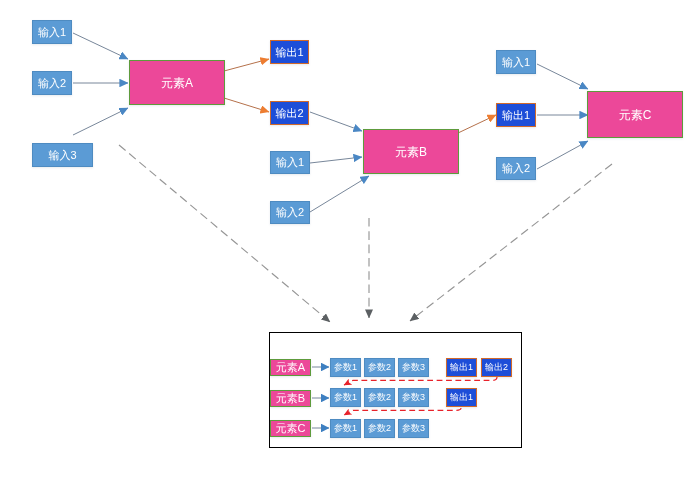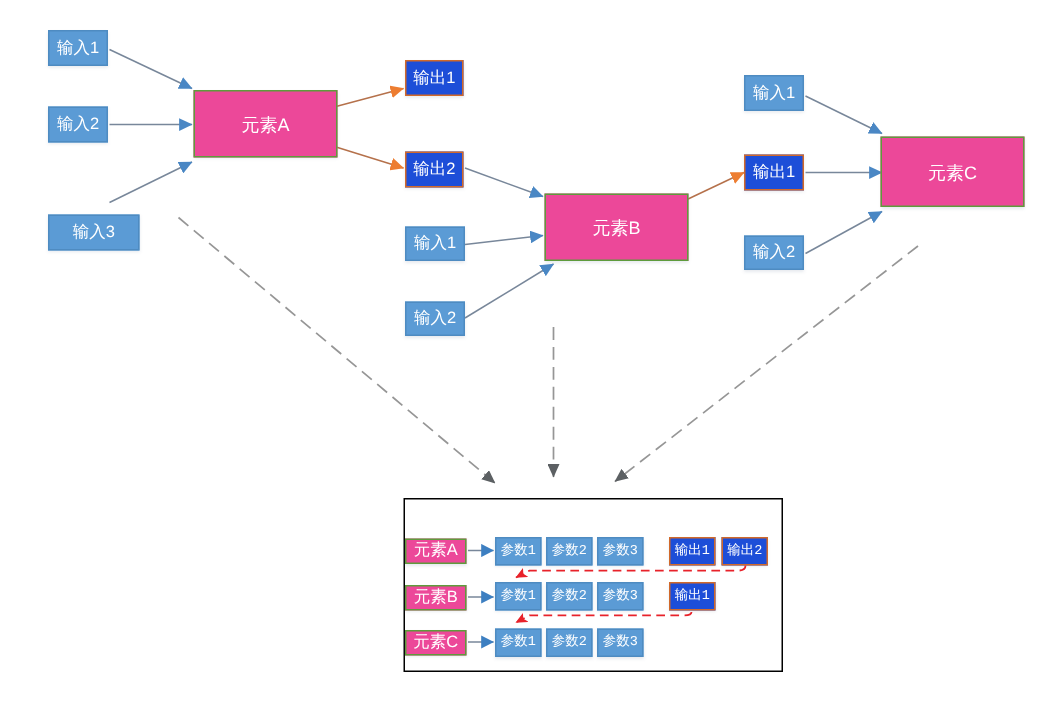--- a/index.html
+++ b/index.html
@@ -8,21 +8,21 @@
   svg.layer{position:absolute;left:0;top:0;width:695px;height:477px;pointer-events:none;}
   .node{position:absolute;box-sizing:border-box;display:flex;align-items:center;justify-content:center;
         color:#ffffff;line-height:1;white-space:nowrap;box-shadow:0 1px 2px rgba(120,140,160,0.18);}
   .blue{background:#5b9bd5;border:1px solid #4e8bc1;}
   .green{background:#ec4899;border:1px solid #5e9b3c;}
   .orange{background:#1d4ed8;border:1px solid #d1692a;}
   .io{font-size:11px;}
   .elem{font-size:12px;}
   .fwbox{position:absolute;box-sizing:border-box;border:1px solid #000;background:#fff;}
   .fwtitle{position:absolute;color:#44546a;font-size:11px;}
-  .small{font-size:9px;font-family:Liberation Mono, monospace;}
+  .small{font-size:9px;}
   .smallg{font-size:11px;}
 </style>
 </head>
 <body>
 
 <div id="stage">
 
   <svg class="layer" viewBox="0 0 695 477">
     <defs>
       <marker id="abHead" markerWidth="9" markerHeight="8.5" refX="8.6" refY="4.25" orient="auto" markerUnits="userSpaceOnUse">

